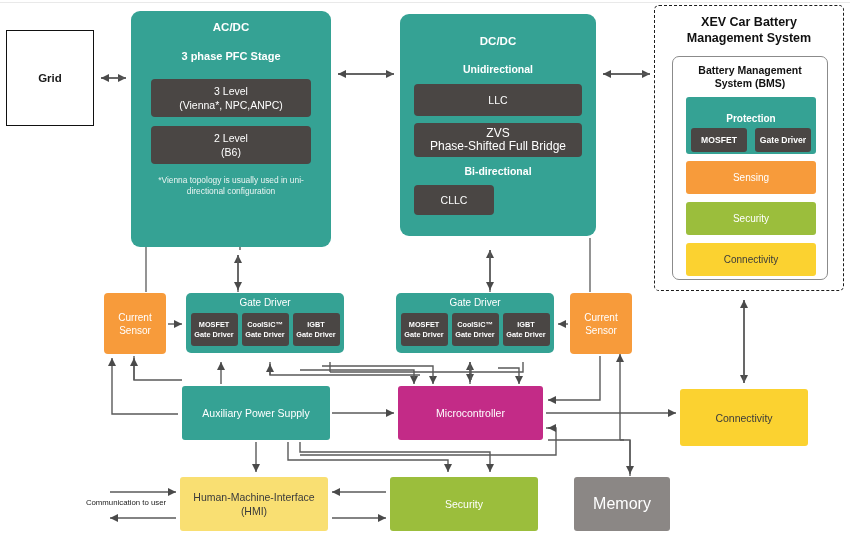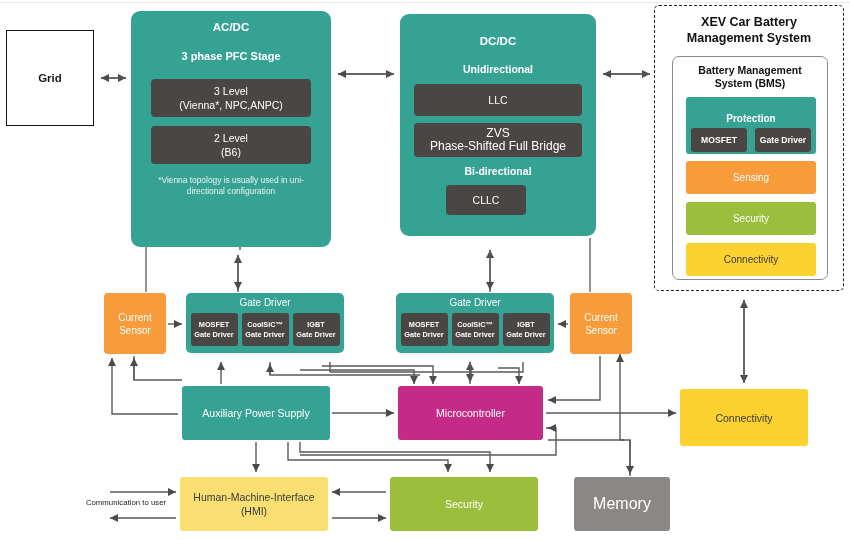--- a/index.html
+++ b/index.html
@@ -32,21 +32,21 @@
 
   
   #dcdc{left:400px;top:14px;width:196px;height:222px;border-radius:9px;justify-content:flex-start;padding-top:21px;}
   #dcdc .ttl{font-weight:bold;font-size:11.5px;}
   #dcdc .sec{font-weight:bold;font-size:10.5px;margin-top:16px;}
   #dcdc .sec2{font-weight:bold;font-size:10.5px;margin-top:8px;}
   .dd-wide{background:#4a4644;border-radius:4px;width:168px;color:#fff;display:flex;align-items:center;justify-content:center;}
   #dd-llc{margin-top:9px;height:32px;font-size:10.5px;}
   #dd-zvs{margin-top:7px;height:34px;font-size:12px;line-height:13px;flex-direction:column;}
   #dd-row{margin-top:8px;width:168px;display:flex;justify-content:space-between;}
-  #dd-row .cell{background:#4a4644;border-radius:4px;width:80px;height:30px;display:flex;align-items:center;justify-content:center;font-size:10.5px;color:#fff;margin-left:32px;}
+  #dd-row .cell{background:#4a4644;border-radius:4px;width:80px;height:30px;display:flex;align-items:center;justify-content:center;font-size:10.5px;color:#fff;}
 
   
   #xev{position:absolute;left:654px;top:5px;width:190px;height:286px;border:1.7px dashed #1c1c1c;border-radius:5px;background:#fff;box-sizing:border-box;}
   #xev-title{margin-top:8px;text-align:center;font-weight:bold;font-size:12.5px;color:#111;line-height:16px;}
   #bms{position:absolute;left:17px;top:50px;width:156px;height:224px;border:1.3px solid #8b8b8b;border-radius:7px;background:#fff;box-sizing:border-box;}
   #bms-title{margin-top:7px;text-align:center;font-weight:bold;font-size:10.5px;color:#111;line-height:13px;}
   #prot{position:absolute;left:13px;top:40px;width:130px;height:57px;background:#35a294;border-radius:3px;}
   #prot-title{text-align:center;color:#fff;font-weight:bold;font-size:10px;padding-top:16px;}
   #prot-row{display:flex;justify-content:space-between;padding:4px 5px 0 5px;}
   #prot-row .c{background:#4a4644;border-radius:3px;height:24px;display:flex;align-items:center;justify-content:center;color:#fff;font-weight:bold;font-size:8.6px;}

